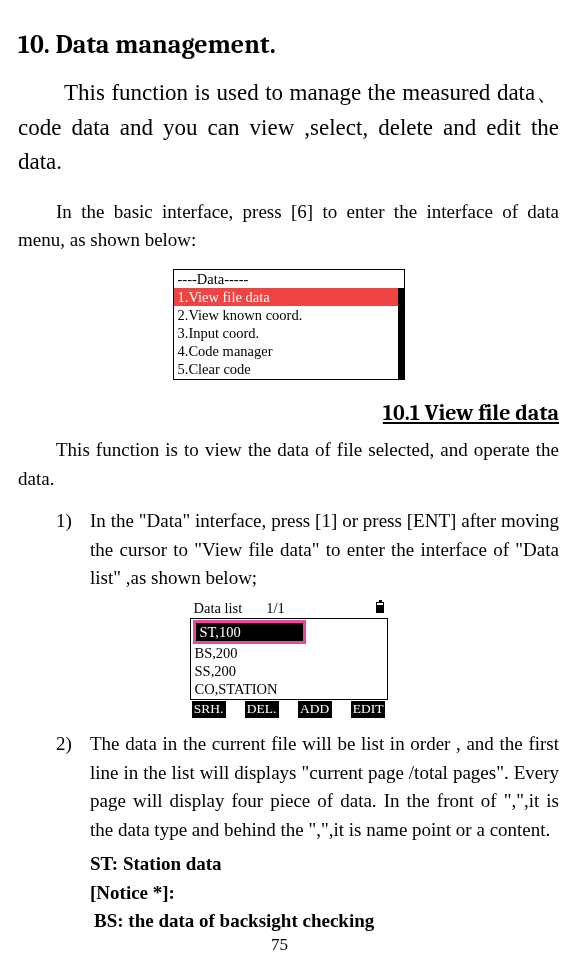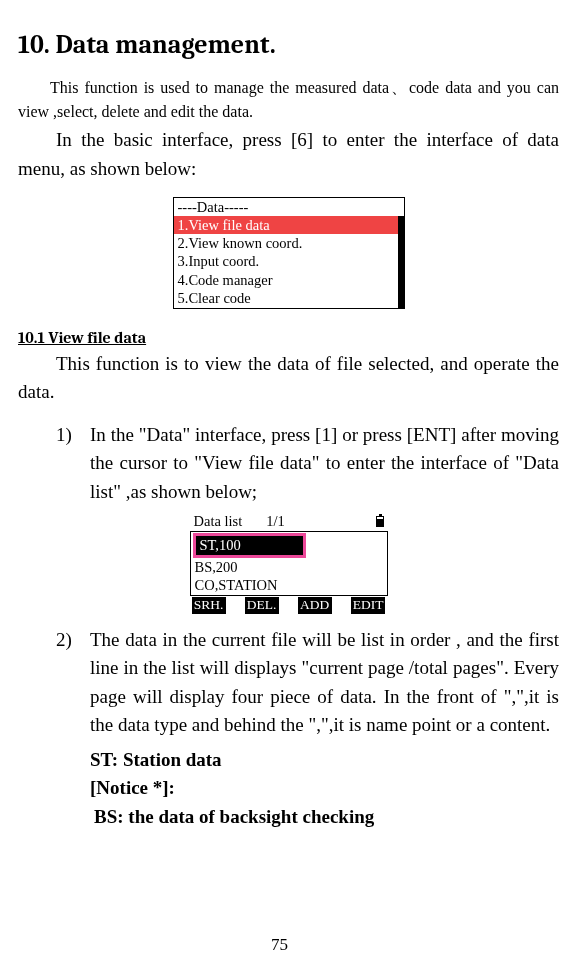--- a/index.html
+++ b/index.html
@@ -12,25 +12,25 @@
       padding: 30px 18px 18px 18px;
       position: relative;
     }
     .h1 {
       font-family: Cambria, Georgia, serif;
       font-size: 26px;
       font-weight: bold;
       margin-bottom: 16px;
     }
     .para {
-      font-size: 16px;
+      font-size: 23px;
       line-height: 1.5;
       text-align: justify;
       text-indent: 2em;
-      margin-bottom: 2px;
+      margin-bottom: 18px;
     }
     .para2 {
       font-size: 19px;
       line-height: 1.5;
       text-align: justify;
       text-indent: 2em;
       margin-bottom: 14px;
     }
     .menu-box {
       width: 232px;
@@ -55,25 +55,26 @@
     .menu-scrollbar {
       position: absolute;
       top: 18px;
       right: 0;
       width: 6px;
       bottom: 0;
       background: black;
     }
     .h2 {
       font-family: Cambria, Georgia, serif;
-      font-size: 16px;
+      font-size: 22px;
       font-weight: bold;
       text-decoration: underline;
-      margin-bottom: 3px;
+      margin-bottom: 10px;
       margin-top: 6px;
+      text-align: right;
     }
     .list-item {
       display: flex;
       font-size: 19px;
       line-height: 1.5;
       margin-left: 38px;
       margin-bottom: 6px;
     }
     .list-num {
       width: 34px;
@@ -192,20 +193,21 @@
 
 <div class="device-box">
   <div class="device-header">
     <span class="device-header-title">Data list</span>
     <span class="device-header-page">1/1</span>
     <span class="battery"></span>
   </div>
   <div class="device-content">
     <div class="device-row selected">ST,100</div>
     <div class="device-row">BS,200</div>
+    <div class="device-row">SS,200</div>
     <div class="device-row">CO,STATION</div>
   </div>
   <div class="device-buttons">
     <div class="device-btn">SRH.</div>
     <div class="device-btn">DEL.</div>
     <div class="device-btn">ADD</div>
     <div class="device-btn">EDIT</div>
   </div>
 </div>
 

